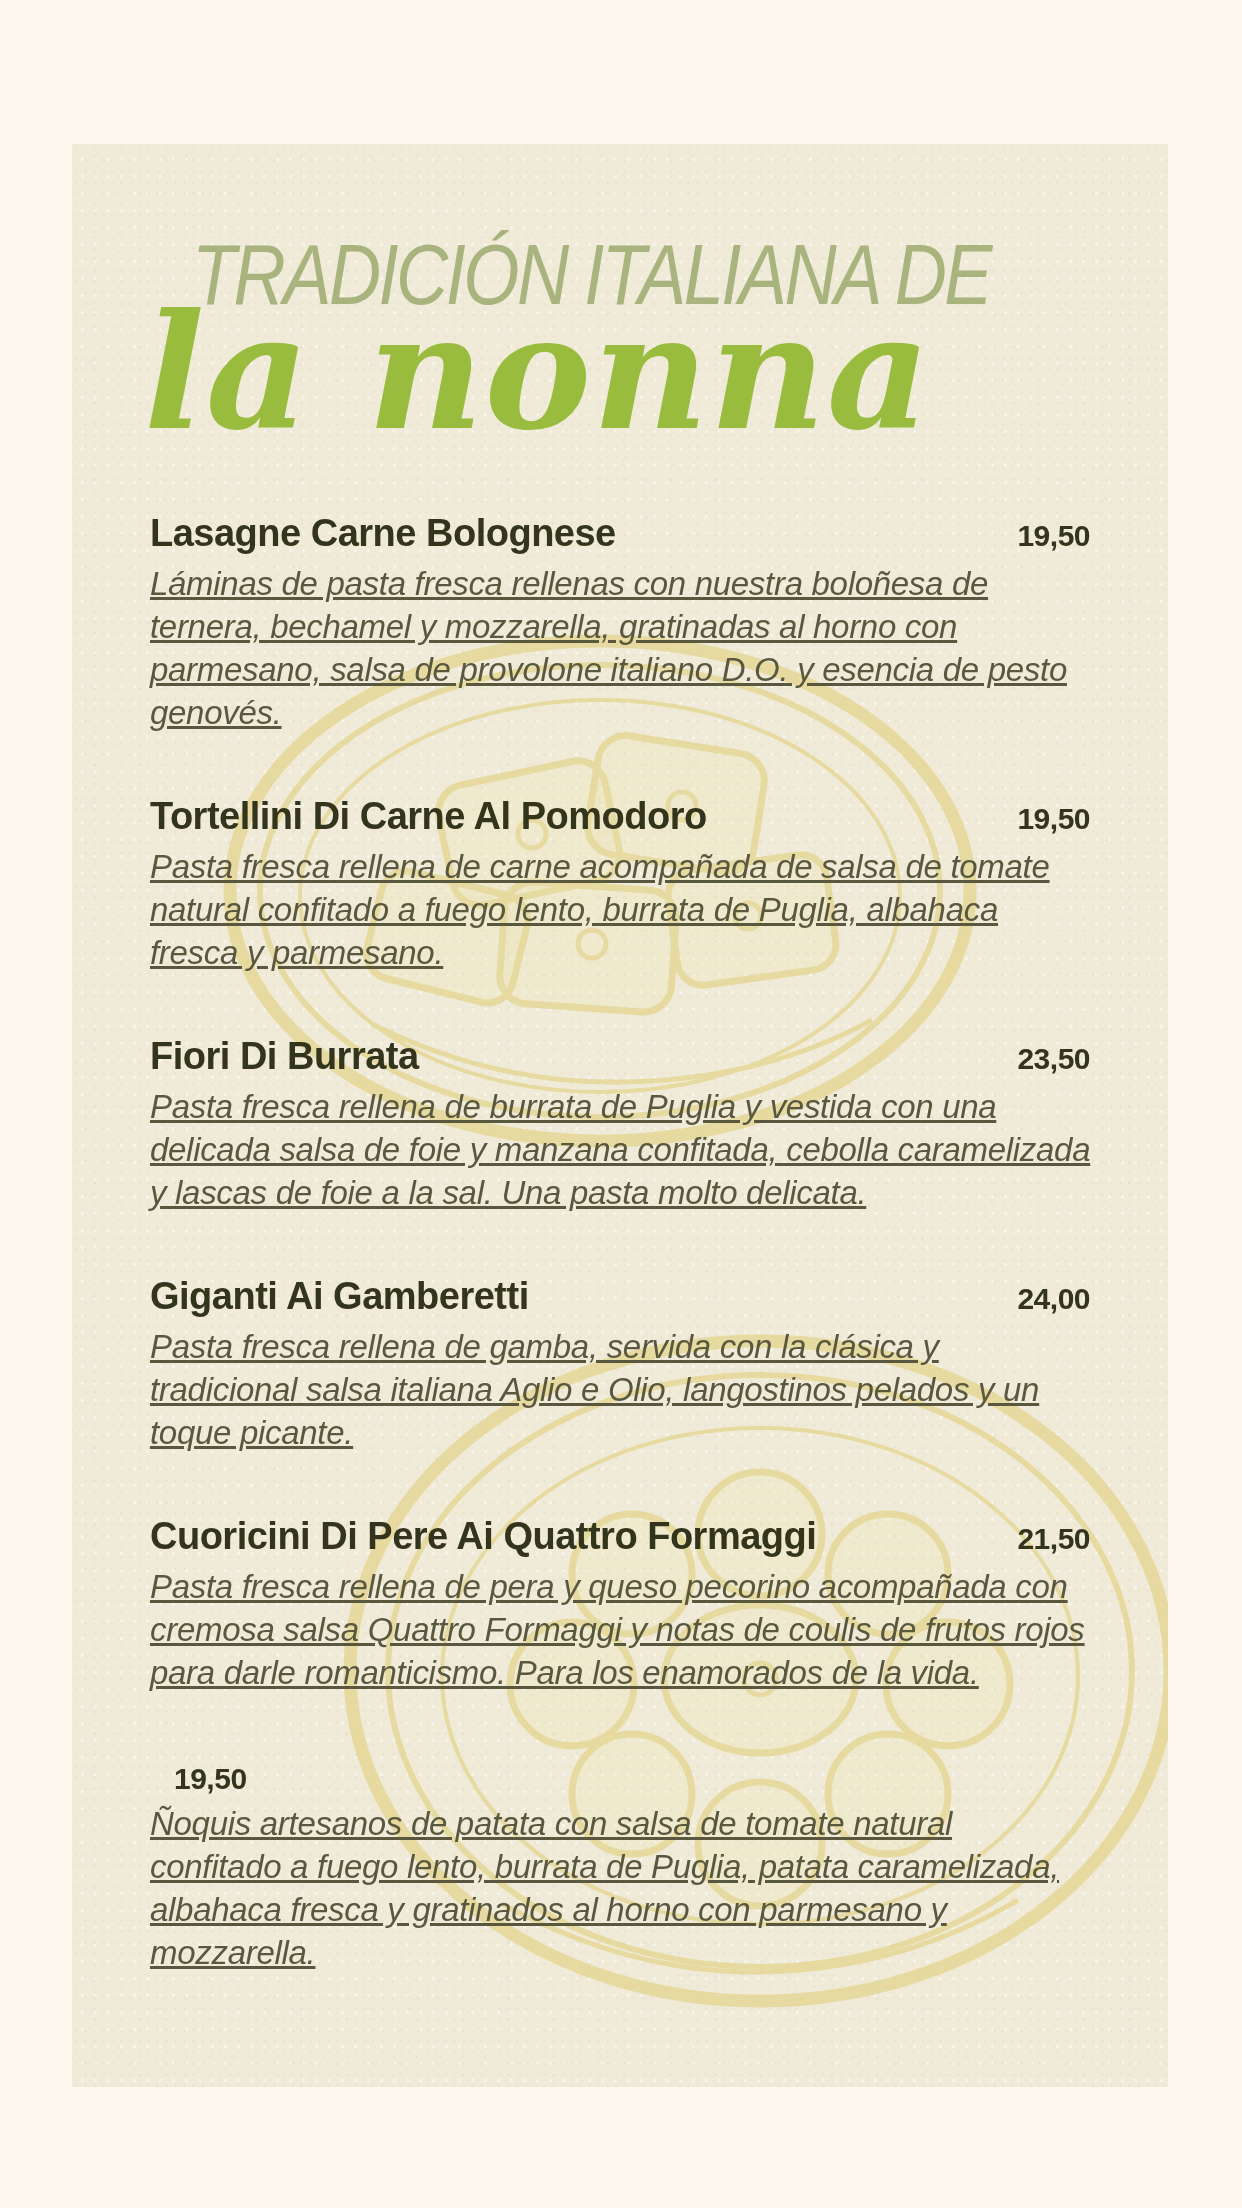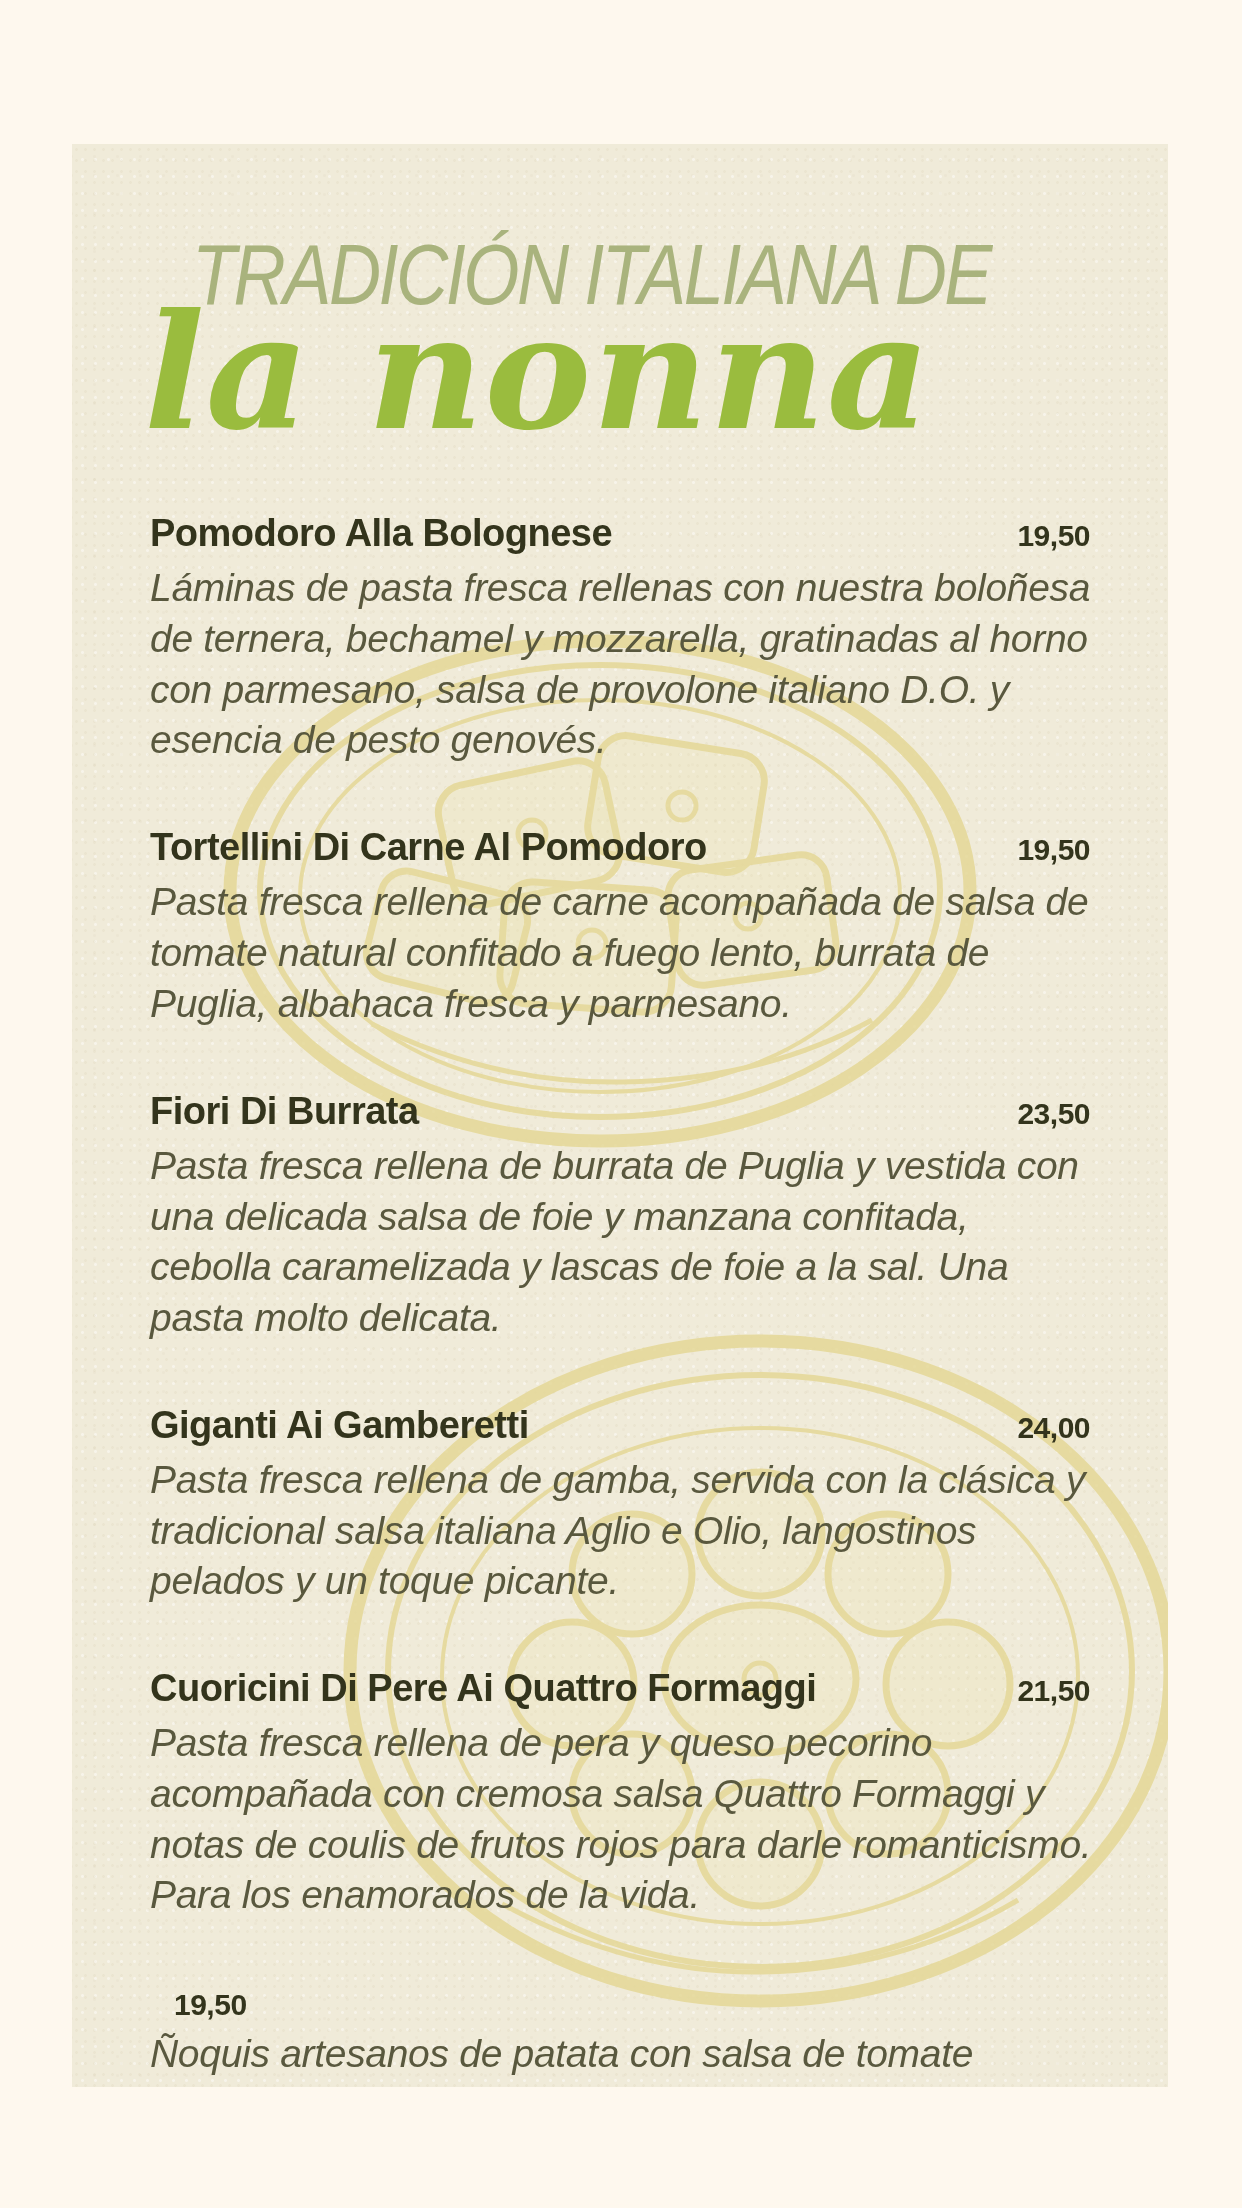--- a/index.html
+++ b/index.html
@@ -71,24 +71,25 @@
     letter-spacing:-0.5px;
     color:#33341C;
     white-space:nowrap;
     margin-left:24px;
     margin-top:15px;
   }
   .item-desc{
     margin:7px 0 0 0;
     width:942px;
     font-style:italic;
-    font-size:39px;
+    font-size:33px;
     line-height:1.3;
     letter-spacing:-0.3px;
     color:#59583E;
+    text-decoration:underline;
   }
 </style>
 </head>
 <body>
 
 <div id="screen">
   <div class="card">
 
     <svg class="plates" width="1096" height="1943" viewBox="0 0 1096 1943">
 
@@ -137,21 +138,21 @@
     <div class="content">
       <header>
         <div class="kicker">TRADICIÓN ITALIANA DE</div>
         <h1 class="script-title">la nonna</h1>
       </header>
 
       <main class="menu">
 
         <section class="item">
           <div class="item-row">
-            <h2 class="item-name">Pomodoro Alla Bolognese</h2>
+            <h2 class="item-name">Lasagne Carne Bolognese</h2>
             <span class="item-price">19,50</span>
           </div>
           <p class="item-desc">Láminas de pasta fresca rellenas con nuestra boloñesa de ternera, bechamel y mozzarella, gratinadas al horno con parmesano, salsa de provolone italiano D.O. y esencia de pesto genovés.</p>
         </section>
 
         <section class="item">
           <div class="item-row">
             <h2 class="item-name">Tortellini Di Carne Al Pomodoro</h2>
             <span class="item-price">19,50</span>
           </div>

